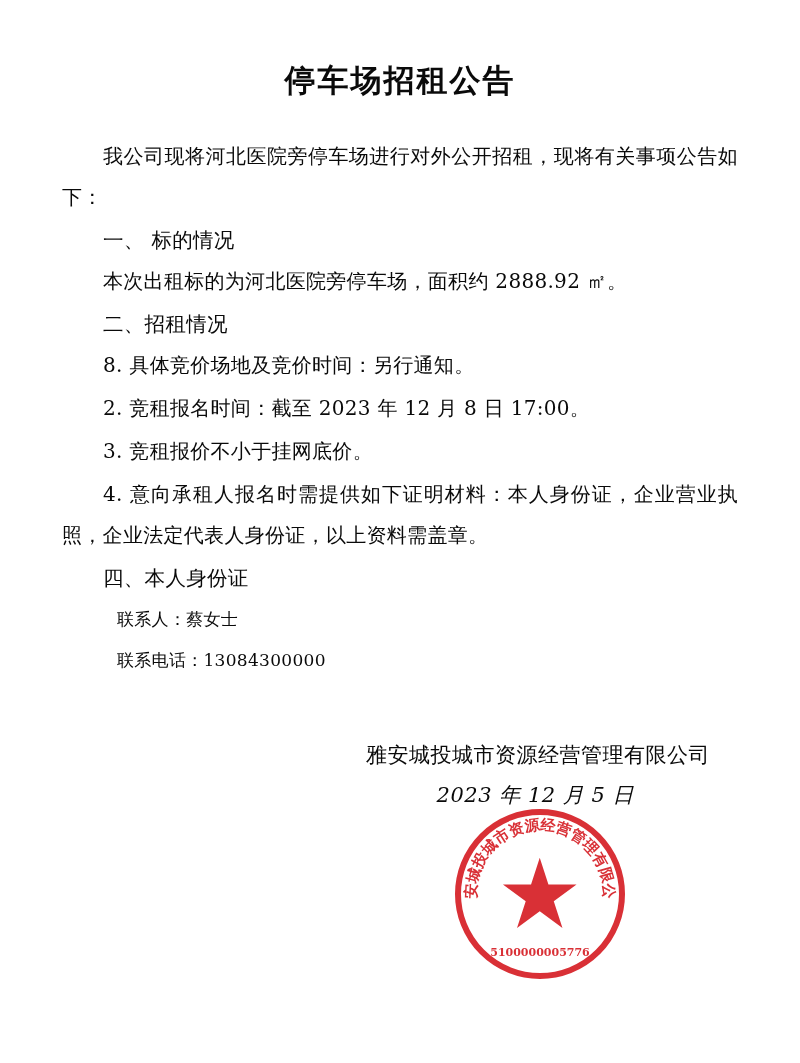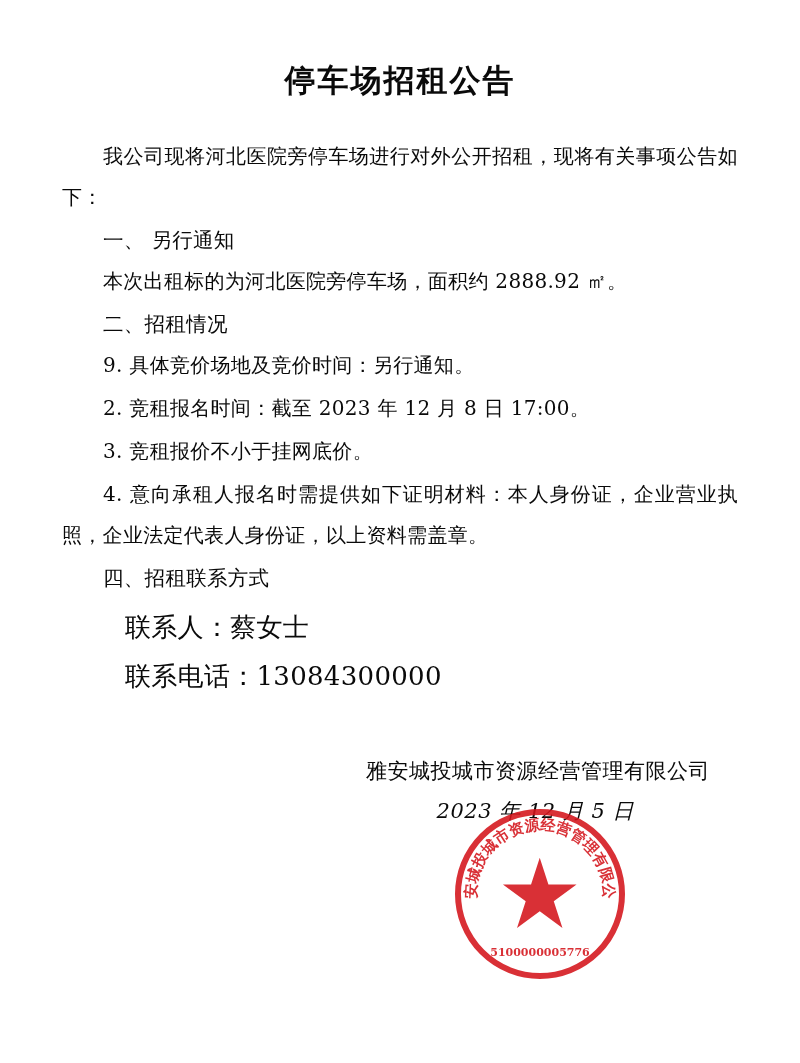--- a/index.html
+++ b/index.html
@@ -42,24 +42,24 @@
     text-indent: 41px;
   }
   .heading-line {
     font-size: 20.5px;
     line-height: 41px;
     text-indent: 41px;
     margin: 0;
     letter-spacing: 0.3px;
   }
   .contact-line {
-    font-size: 26px;
+    font-size: 17px;
     line-height: 41px;
     text-indent: 55px;
-    margin: 8px;
+    margin: 0;
     letter-spacing: 0.3px;
   }
   .signature-block {
     margin-top: 54px;
     text-align: right;
     padding-right: 28px;
     position: relative;
     z-index: 1;
   }
   .sign-company {
@@ -102,31 +102,31 @@
 </style>
 </head>
 <body>
 
 <div class="page">
 
   <h1 class="doc-title">停车场招租公告</h1>
 
   <p class="para indent2">我公司现将河北医院旁停车场进行对外公开招租，现将有关事项公告如下：</p>
 
-  <p class="heading-line">一、 另行通知</p>
+  <p class="heading-line">一、 标的情况</p>
   <p class="para indent2">本次出租标的为河北医院旁停车场，面积约 2888.92 ㎡。</p>
 
   <p class="heading-line">二、招租情况</p>
 
-  <p class="para indent2">9. 具体竞价场地及竞价时间：另行通知。</p>
+  <p class="para indent2">8. 具体竞价场地及竞价时间：另行通知。</p>
   <p class="para indent2">2. 竞租报名时间：截至 2023 年 12 月 8 日 17:00。</p>
   <p class="para indent2">3. 竞租报价不小于挂网底价。</p>
   <p class="para indent2">4. 意向承租人报名时需提供如下证明材料：本人身份证，企业营业执照，企业法定代表人身份证，以上资料需盖章。</p>
 
-  <p class="heading-line">四、招租联系方式</p>
+  <p class="heading-line">四、本人身份证</p>
   <p class="contact-line">联系人：蔡女士</p>
   <p class="contact-line">联系电话：13084300000</p>
 
   <div class="signature-block">
     <div class="sign-company">雅安城投城市资源经营管理有限公司</div>
     <div class="sign-date">2023 年 12 月 5 日</div>
   </div>
 
   <div class="seal">
     <svg width="176" height="176" viewBox="0 0 176 176" xmlns="http://www.w3.org/2000/svg">

